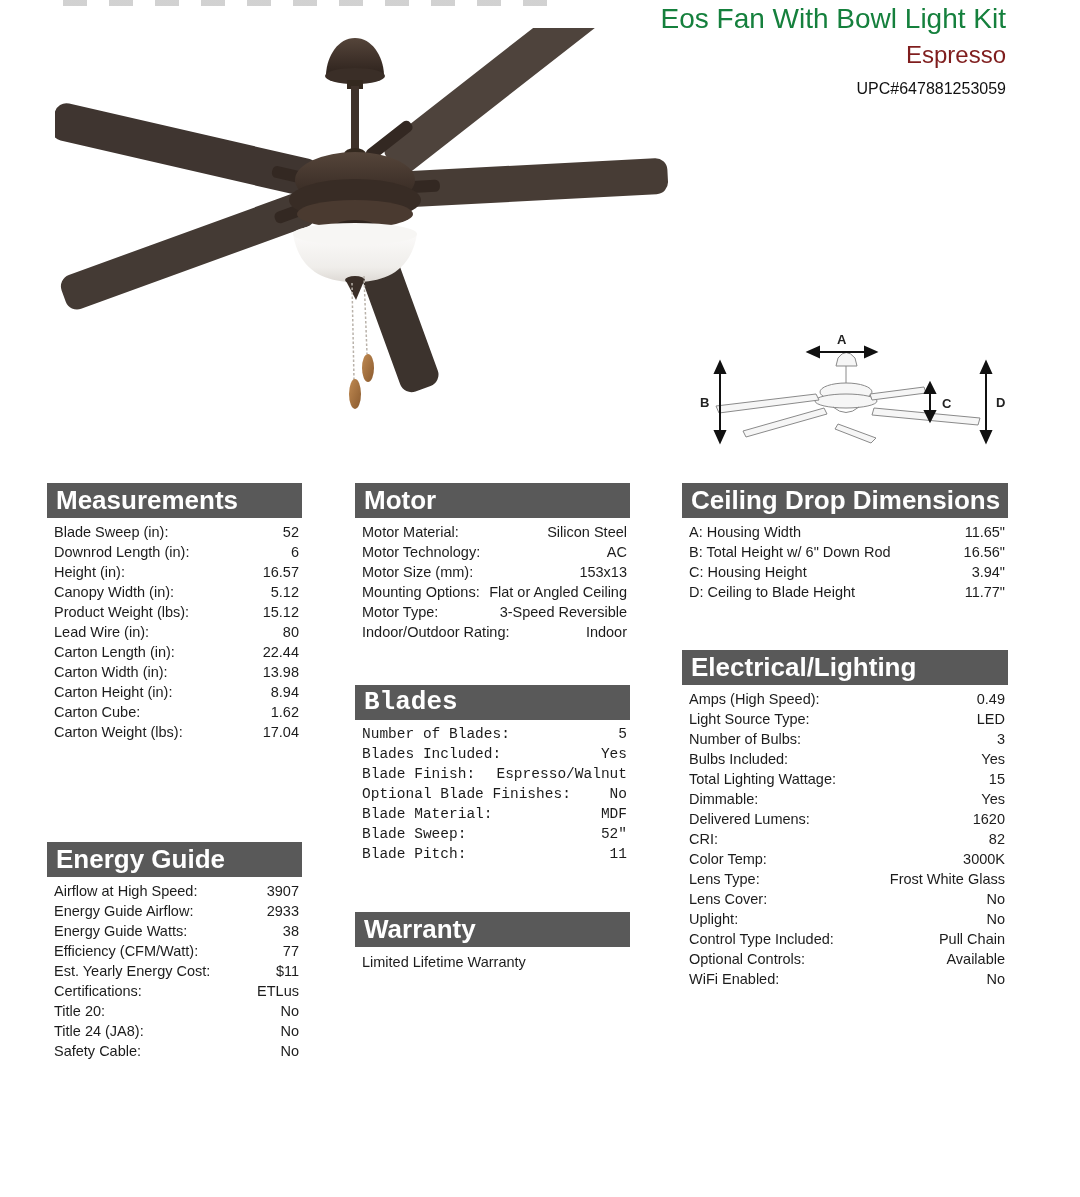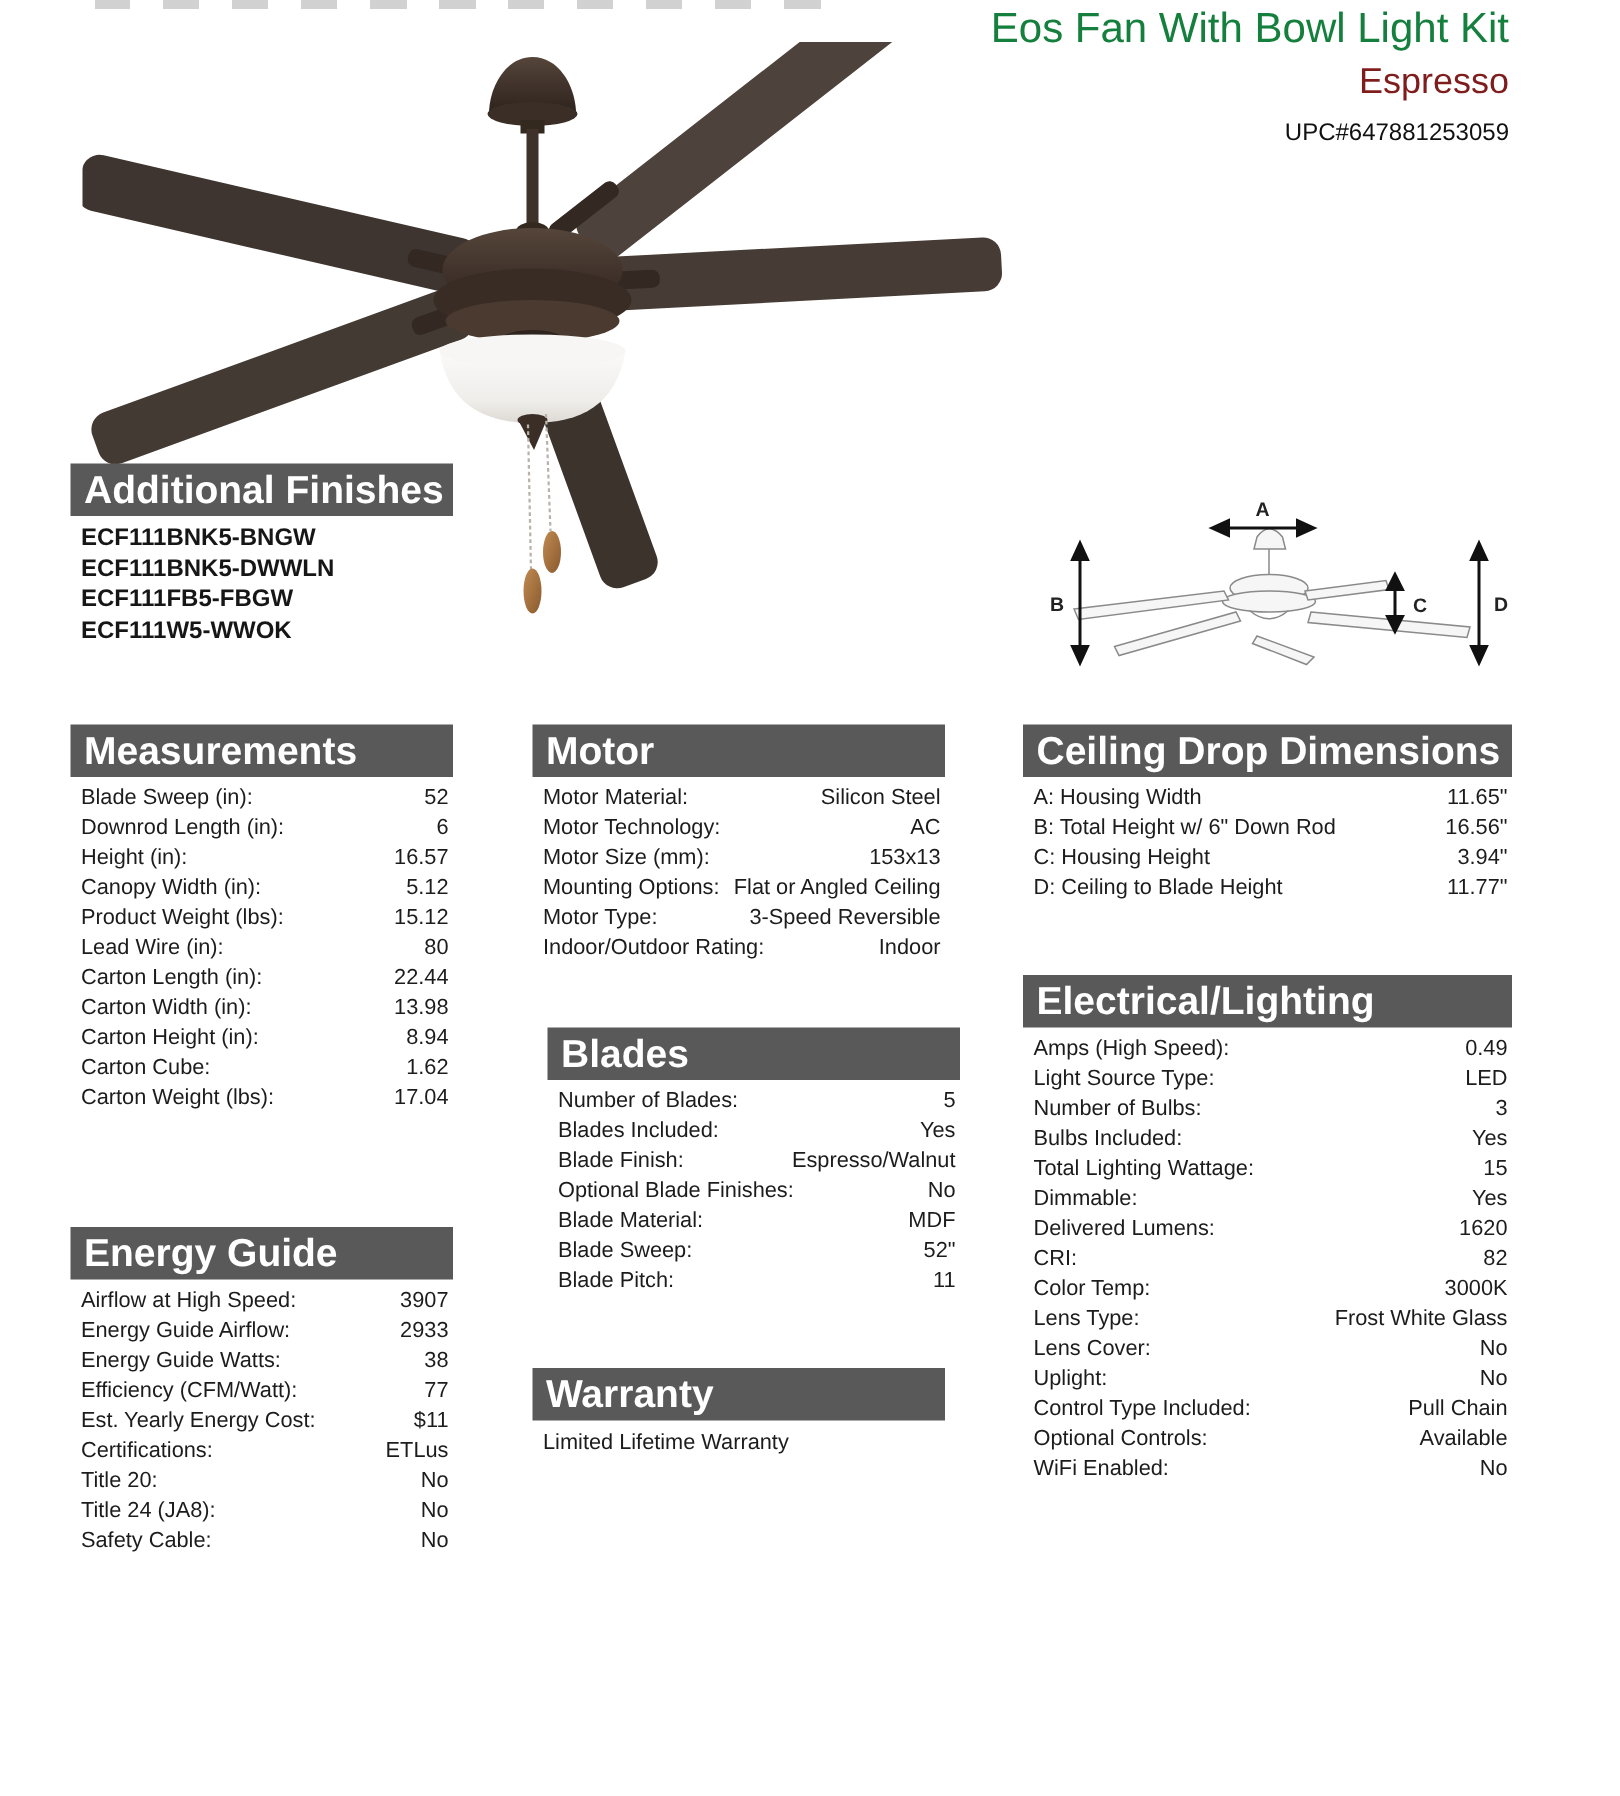--- a/index.html
+++ b/index.html
@@ -115,29 +115,20 @@
     </g>
 
     <g>
       <line x1="309" y1="248" x2="312" y2="326" stroke="#b9b2aa" stroke-width="1.5" stroke-dasharray="2.5,2"></line>
       <ellipse cx="313" cy="340" rx="6" ry="14" fill="url(#woodG)"></ellipse>
       <line x1="297" y1="255" x2="299" y2="352" stroke="#b9b2aa" stroke-width="1.5" stroke-dasharray="2.5,2"></line>
       <ellipse cx="300" cy="366" rx="6" ry="15" fill="url(#woodG)"></ellipse>
     </g>
   </svg>
 
-  <section class="spec" style="left:47px;top:309px;width:255px;">
-    <div class="bar">Additional Finishes</div>
-    <div class="finishes">
-        <div class="finish-item">ECF111BNK5-BNGW</div>
-        <div class="finish-item">ECF111BNK5-DWWLN</div>
-        <div class="finish-item">ECF111FB5-FBGW</div>
-        <div class="finish-item">ECF111W5-WWOK</div>
-      </div>
-  </section>
 
   <svg class="drop-diagram" viewBox="0 0 325 135" aria-hidden="true">
     <g stroke="#8a8a8a" fill="#f6f6f6" stroke-width="1">
 
       <path d="M150,28 q8,-11 17,0 l2,8 h-21 z"></path>
       <line x1="158" y1="36" x2="158" y2="56"></line>
       <ellipse cx="158" cy="62" rx="26" ry="9"></ellipse>
       <ellipse cx="158" cy="71" rx="31" ry="7"></ellipse>
       <path d="M145,77 q13,11 26,0" fill="none"></path>
 
@@ -213,21 +204,21 @@
           <span class="lbl">Carton Cube:</span>
           <span class="val">1.62</span>
         </div>
         <div class="row">
           <span class="lbl">Carton Weight (lbs):</span>
           <span class="val">17.04</span>
         </div>
       </div>
   </section>
 
-  <section class="spec" style="left:47px;top:818px;width:255px;">
+  <section class="spec" style="left:47px;top:842px;width:255px;">
     <div class="bar">Energy Guide</div>
     <div class="rows">
         <div class="row">
           <span class="lbl">Airflow at High Speed:</span>
           <span class="val">3907</span>
         </div>
         <div class="row">
           <span class="lbl">Energy Guide Airflow:</span>
           <span class="val">2933</span>
         </div>
@@ -285,21 +276,21 @@
           <span class="lbl">Motor Type:</span>
           <span class="val">3-Speed Reversible</span>
         </div>
         <div class="row">
           <span class="lbl">Indoor/Outdoor Rating:</span>
           <span class="val">Indoor</span>
         </div>
       </div>
   </section>
 
-  <section class="spec" style="left:365px;top:685px;width:275px;">
+  <section class="spec" style="left:355px;top:685px;width:275px;font-family:Liberation Mono, monospace;">
     <div class="bar">Blades</div>
     <div class="rows">
         <div class="row">
           <span class="lbl">Number of Blades:</span>
           <span class="val">5</span>
         </div>
         <div class="row">
           <span class="lbl">Blades Included:</span>
           <span class="val">Yes</span>
         </div>

